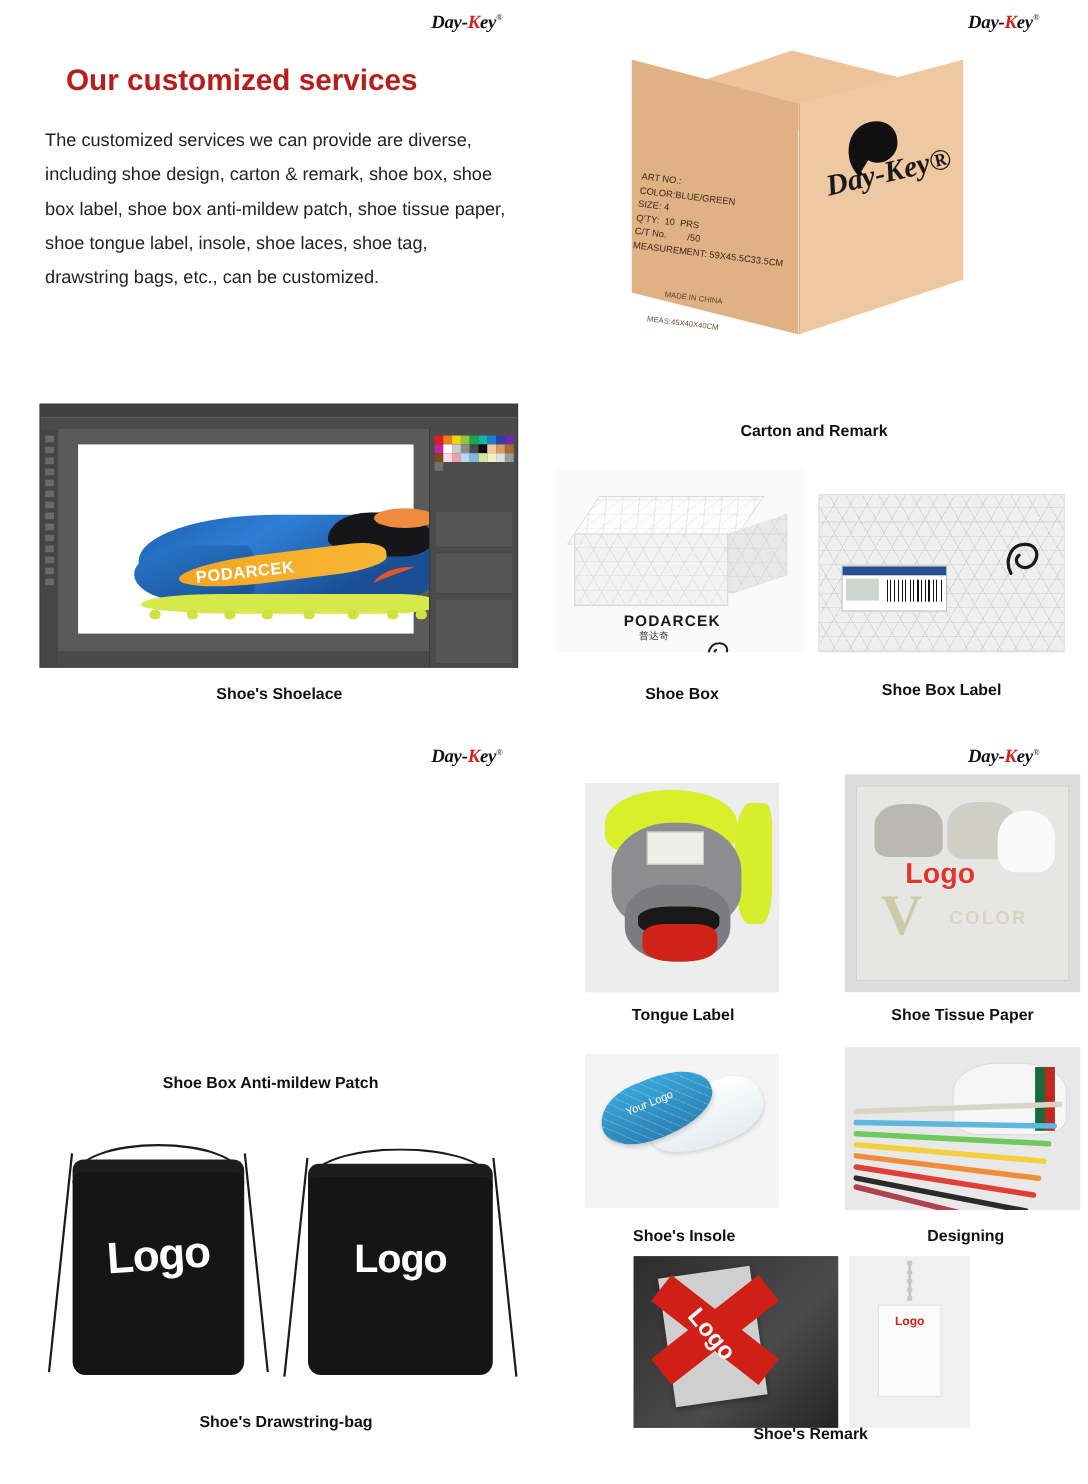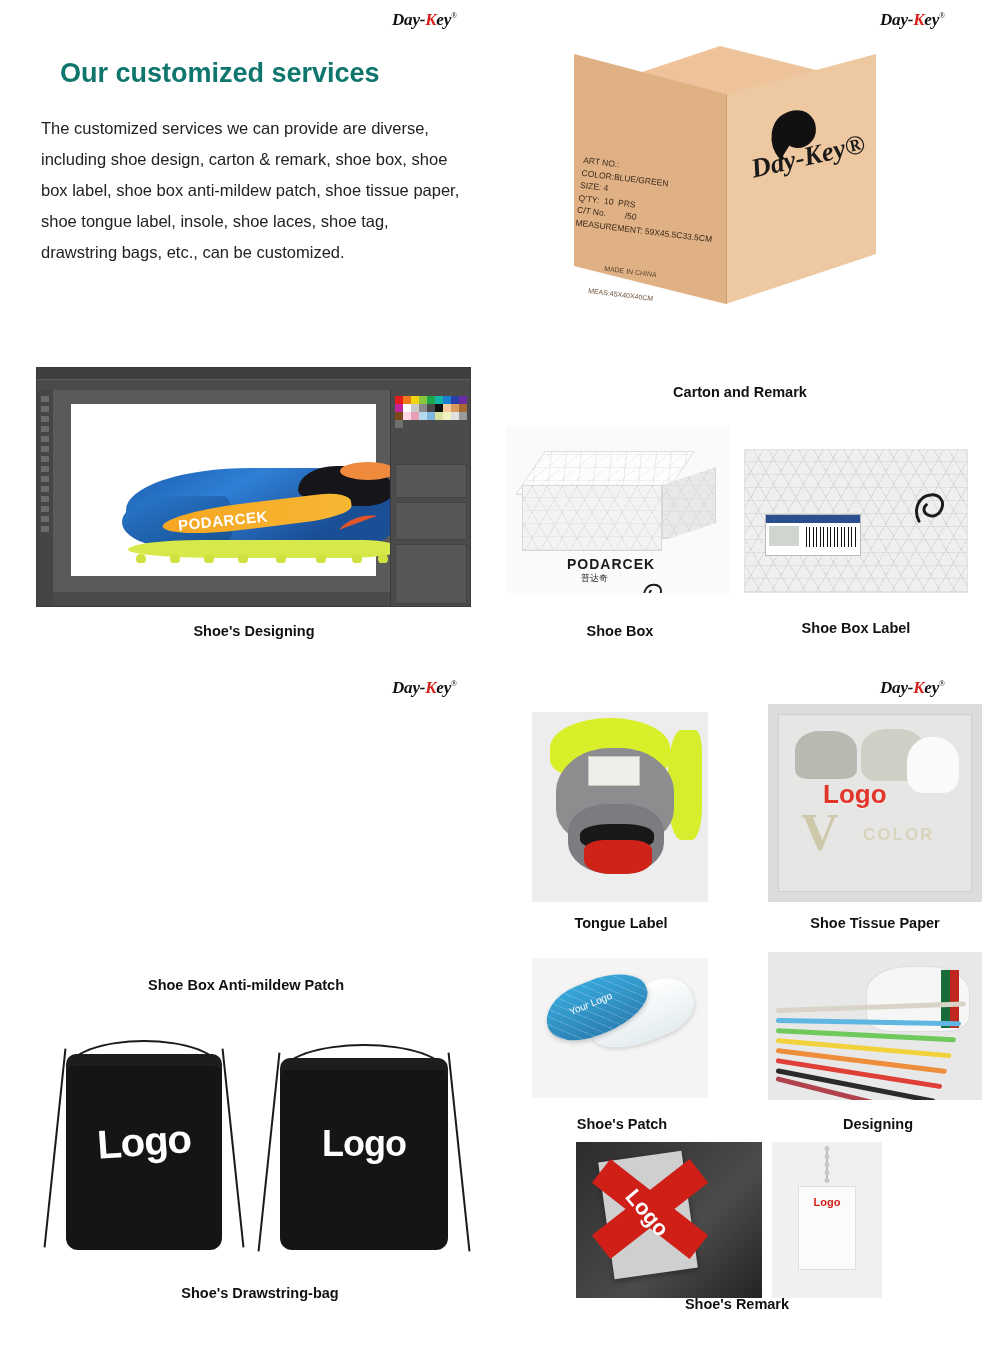--- a/index.html
+++ b/index.html
@@ -26,21 +26,21 @@
     white-space: nowrap;
   }
   .brand .k { color: #d6201b; }
   .brand .reg { font-size: 8px; vertical-align: super; font-style: normal; font-weight: normal; }
 
   
   .title {
     position: absolute;
     font-size: 27px;
     font-weight: bold;
-    color: #0f766e;
+    color: #b91c1c;
     left: 60px; top: 40px;
   }
   .intro {
     position: absolute;
     left: 41px; top: 96px; width: 420px;
     font-size: 16.5px;
     line-height: 31px;
     color: #222;
   }
 
@@ -475,21 +475,21 @@
           <div class="ps-sw" style="background:#e0e0e0"></div>
         <div class="ps-sw" style="background:#9b9b9b"></div>
           <div class="ps-sw" style="background:#6f6f6f"></div>
       </div>
       <div class="ps-panel" style="top:74px; height:34px;"></div>
       <div class="ps-panel" style="top:112px; height:38px;"></div>
       <div class="ps-panel" style="top:154px; height:60px;"></div>
     </div>
     <div class="ps-statusbar"></div>
   </div>
-  <div class="caption" style="left:174px; top:623px; width:160px;">Shoe's Designing</div>
+  <div class="caption" style="left:174px; top:623px; width:160px;">Shoe's Shoelace</div>
 
   <div class="photo sbox">
     <div class="sbox-lid-top">
         <div class="hexline" style="opacity:.35"></div>
       </div>
     <div class="sbox-front">
       <div class="hexline" style="opacity:.35"></div>
       <div class="sbox-brand">PODARCEK</div>
       <div class="sbox-cn">普达奇</div>
       <svg class="sbox-mark" viewBox="0 0 40 40">
@@ -541,21 +541,21 @@
   </div>
   <div class="caption" style="left:790px; top:915px; width:170px;">Shoe Tissue Paper</div>
 
   <div class="photo insole">
     <div class="insole-white"></div>
     <div class="insole-blue">
         <div class="insole-tex"></div>
       </div>
     <div class="insole-text">Your Logo</div>
   </div>
-  <div class="caption" style="left:562px; top:1116px; width:120px;">Shoe's Patch</div>
+  <div class="caption" style="left:562px; top:1116px; width:120px;">Shoe's Insole</div>
 
   <div class="photo lace">
     <div class="lace-shoe"></div>
     <div class="lace-stripe1"></div>
     <div class="lace-stripe2"></div>
     <div class="lace-fan">
       <div class="lace-strand" style="top:2px;  width:190px; background:#d9d4c8; transform:rotate(-2deg);"></div>
       <div class="lace-strand" style="top:12px; width:185px; background:#5fb6e0; transform:rotate(1deg);"></div>
       <div class="lace-strand" style="top:22px; width:180px; background:#6fc95d; transform:rotate(3deg);"></div>
       <div class="lace-strand" style="top:32px; width:176px; background:#f2d23c; transform:rotate(5deg);"></div>

